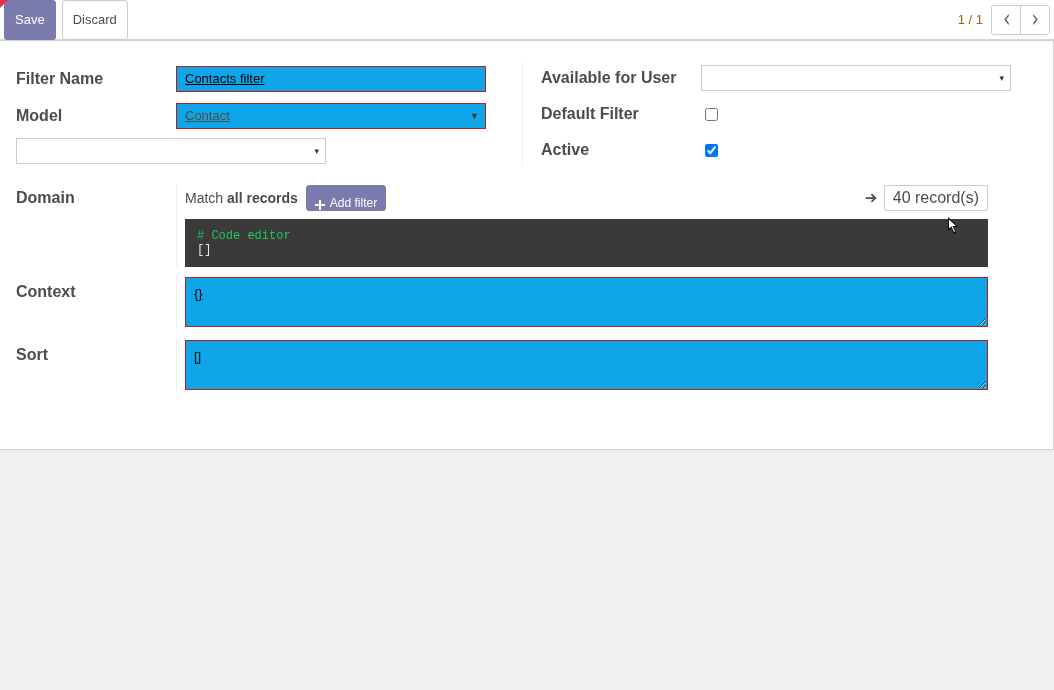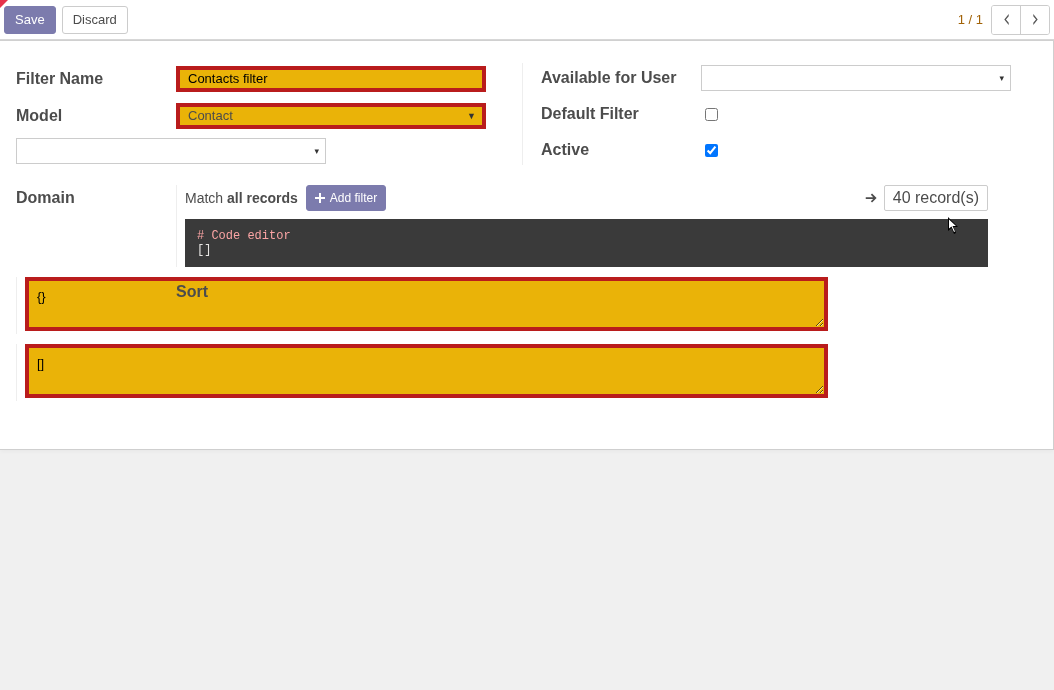--- a/index.html
+++ b/index.html
@@ -29,21 +29,21 @@
     left: -1px;
     top: -1px;
     width: 0; height: 0;
     border-top: 10px solid #e6324b;
     border-right: 10px solid transparent;
   }
   .btn {
     display: inline-flex;
     align-items: center;
     justify-content: center;
-    height: 28px;
+    height: 40px;
     padding: 0 10px;
     border-radius: 3px;
     font-size: 13px;
     cursor: pointer;
     box-sizing: border-box;
     user-select: none;
     text-align: center;
   }
   .btn-primary {
     background: #7c7bad;
@@ -117,22 +117,23 @@
     font-size: 16px;
     color: #4c4c4c;
     padding: 6px 0;
   }
   .field-text, .field-select, .field-area {
     box-sizing: border-box;
     font-family: inherit;
     font-size: 13px;
   }
   .lilac {
-    background: #eab308;
-    border: 4px solid #b91c1c;
+    background: #0ea5e9;
+    border: 1px solid #b91c1c;
+    text-decoration: underline;
   }
   .field-text {
     height: 26px;
     padding: 0 8px;
     width: 310px;
     border-radius: 0;
     outline: none;
   }
   .sel-wrap {
     position: relative;
@@ -181,21 +182,21 @@
     align-items: center;
     justify-content: space-between;
     gap: 8px;
     height: 26px;
     padding-right: 0;
   }
   .match-text { color: #4c4c4c; font-size: 14px; }
   .match-text b { font-weight: bold; }
   .chip-btn {
     display: inline-flex;
-    align-items: center;
+    align-items: flex-end;
     gap: 5px;
     height: 24px;
     padding: 0 8px;
     border-radius: 3px;
     background: #7c7bad;
     color: #fff;
     font-size: 12px;
     cursor: pointer;
     border: 1px solid #7c7bad;
   }
@@ -221,21 +222,21 @@
     margin-top: 8px;
     background: #3a3a3a;
     color: #e8e6e3;
     padding: 10px 12px;
     font-family: Menlo, Consolas, "Courier New", monospace;
     font-size: 12px;
     min-height: 48px;
     box-sizing: border-box;
     white-space: pre;
   }
-  .code .comment { color: #fca5a5; }
+  .code .comment { color: #22c55e; }
 
   .field-area {
     width: 100%;
     min-height: 50px;
     resize: vertical;
     padding: 8px;
     border-radius: 0;
     outline: none;
   }
   .lower-content.wide { width: 812px; }
@@ -330,20 +331,21 @@
             <svg viewBox="0 0 16 16">
                 <path d="M2 7h8.5L7.8 4.2 9.2 2.8 14.4 8 9.2 13.2 7.8 11.8 10.5 9H2z"></path>
               </svg>
             <div class="records-btn">40 record(s)</div>
           </div>
         </div>
         <div class="code"><span class="comment"># Code editor</span>
 <span>[]</span></div>
       </div>
 
+      <label class="lbl" style="align-self:start; padding-top:6px;">Context</label>
       <div class="lower-content wide">
         <textarea class="field-area lilac" id="context-area" style="">{}</textarea>
       </div>
 
       <label class="lbl" style="align-self:start; padding-top:6px;">Sort</label>
       <div class="lower-content wide">
         <textarea class="field-area lilac" id="sort-area" style="">[]</textarea>
       </div>
     </div>
 

